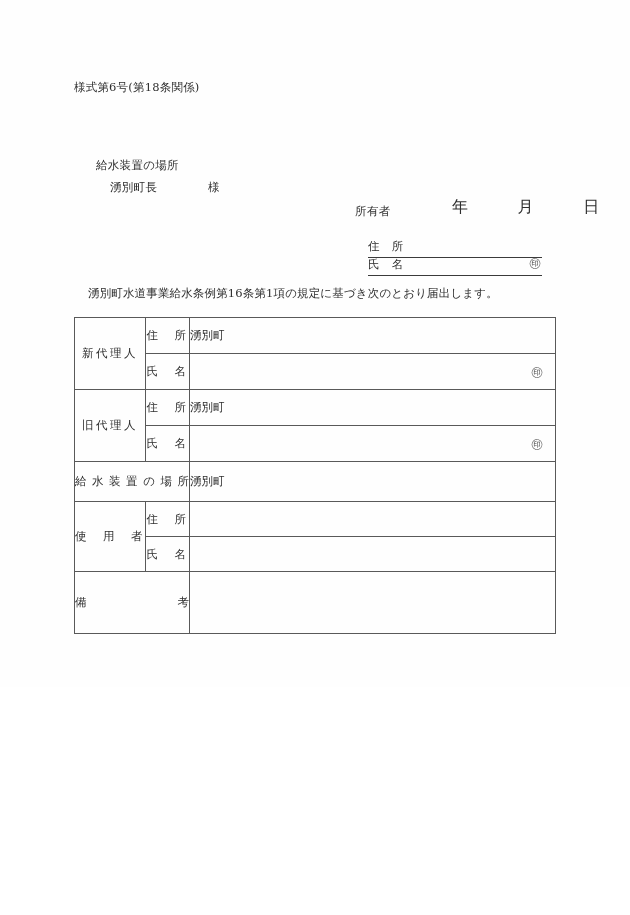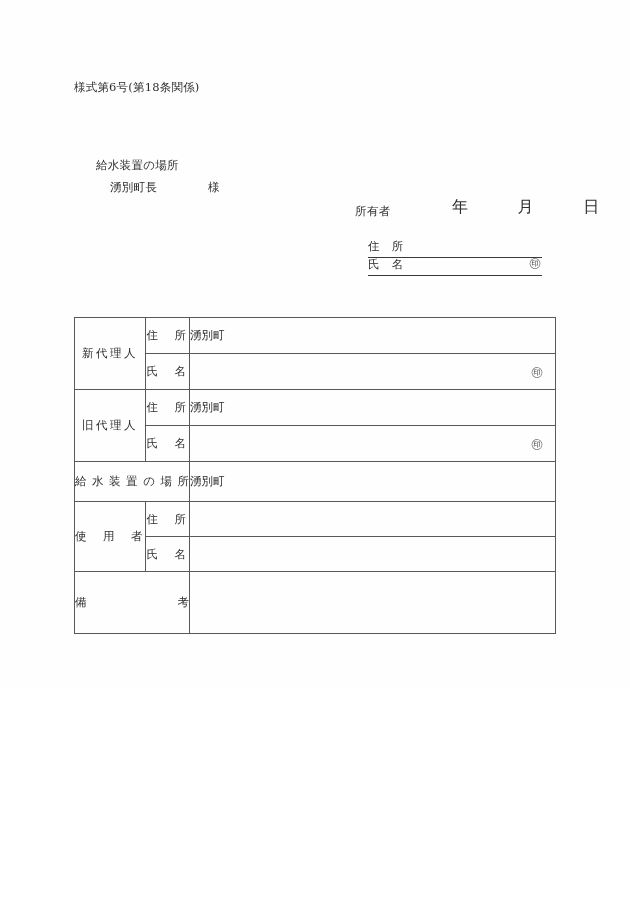--- a/index.html
+++ b/index.html
@@ -202,20 +202,21 @@
 
   <div class="owner-row" id="owner-address-row">
     <span class="field-label">住　所</span>
   </div>
 
   <div class="owner-row" id="owner-name-row">
     <span class="field-label">氏　名</span>
     <span class="seal" id="owner-name-seal">㊞</span>
   </div>
 
+  <div class="t" id="statement">湧別町水道事業給水条例第16条第1項の規定に基づき次のとおり届出します。</div>
 
   <table id="form-table">
     <colgroup>
       <col class="col-group">
       <col class="col-sub">
       <col class="col-value">
     </colgroup>
     <tbody>
 
       <tr class="r-addr">

